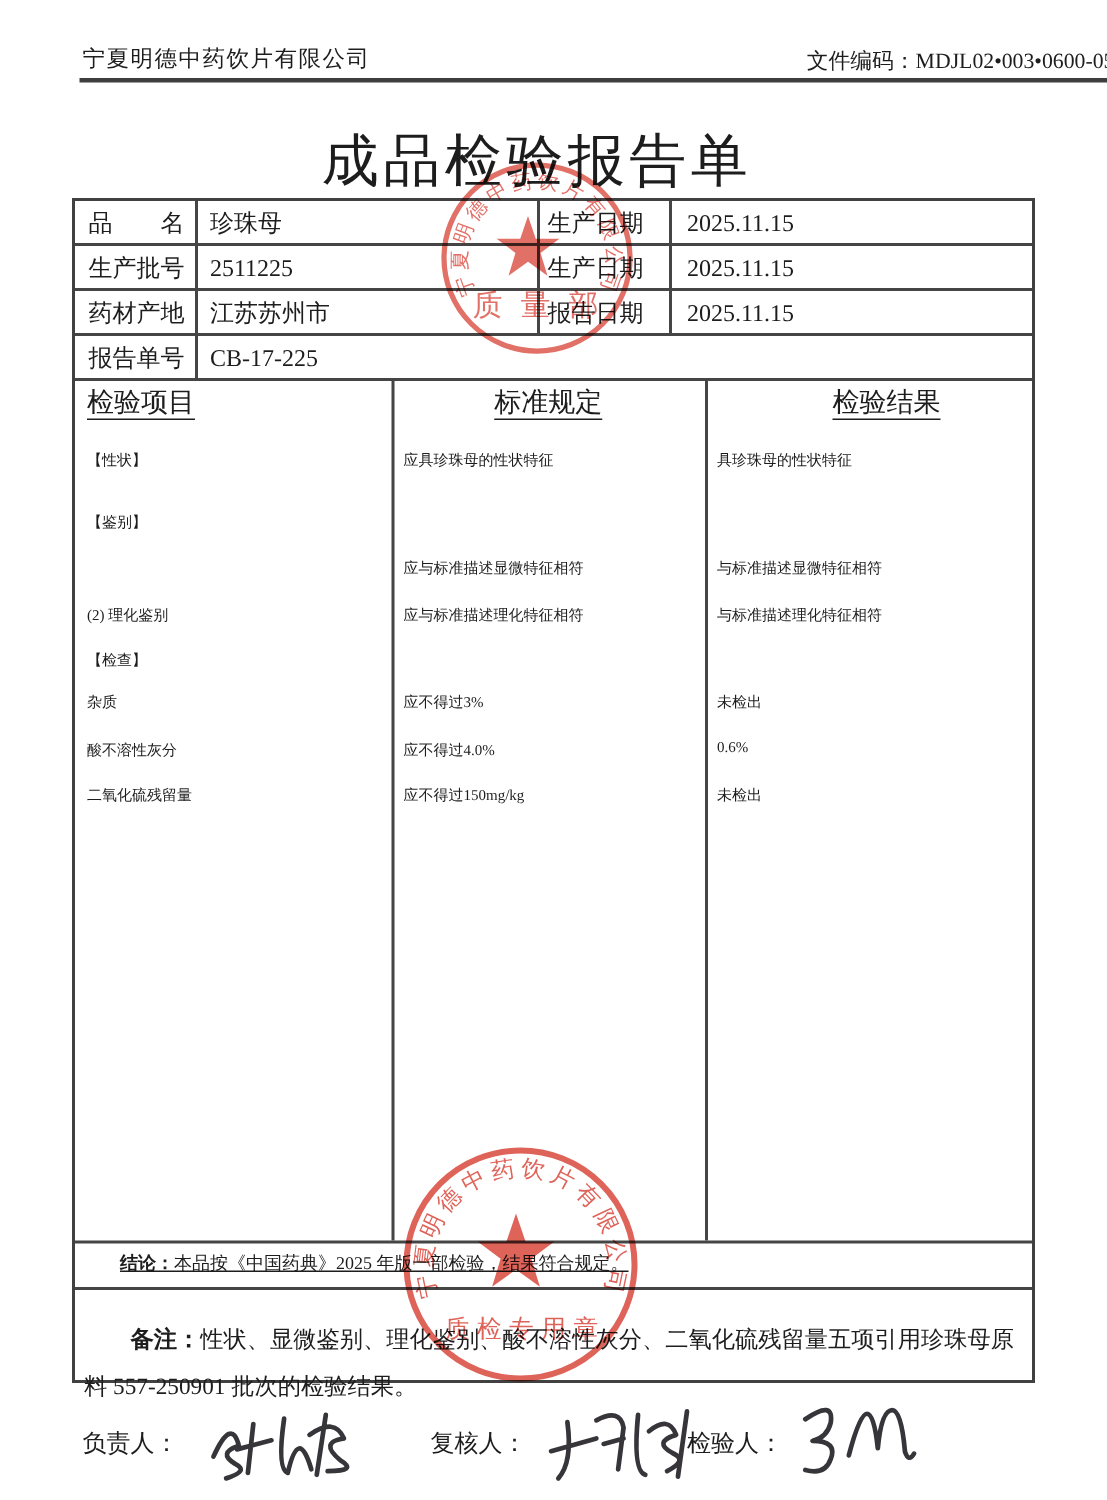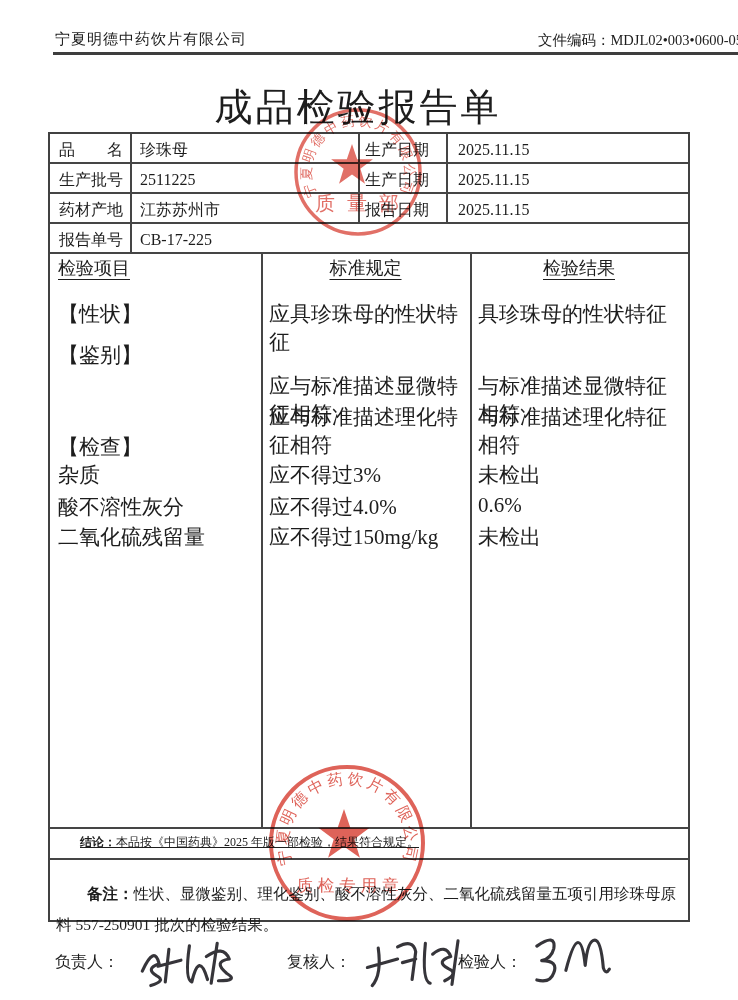--- a/index.html
+++ b/index.html
@@ -11,21 +11,21 @@
   .hrule{left:53px;right:0;top:52px;height:2.5px;background:#3e3e3e;}
   .title{left:0;right:22px;top:82px;text-align:center;font-size:38px;font-weight:normal;letter-spacing:3px;}
   .tbl{left:48px;top:132px;width:642px;height:790px;border:2px solid #414141;box-sizing:border-box;}
   .hl{position:absolute;background:#454545;height:1.8px;}
   .vl{position:absolute;background:#454545;width:1.8px;}
   .cell{position:absolute;font-size:16px;line-height:26px;white-space:pre;text-align:center;}
   .lblspread{white-space:pre;}
   .insp-head{position:absolute;top:122px;font-size:18px;}
   .insp-head span{text-decoration:underline;text-underline-offset:5px;}
   .hc{text-align:center;}
-  .irow{position:absolute;left:0;width:100%;height:26px;font-size:21px;}
+  .irow{position:absolute;left:0;width:100%;height:26px;font-size:10px;}
   .irow .c1{position:absolute;left:8px;width:198px;}
   .irow .c2{position:absolute;left:219px;width:196px;}
   .irow .c3{position:absolute;left:428px;width:206px;}
   .concl{position:absolute;left:0;top:693px;width:100%;height:31px;line-height:31px;font-size:12px;text-decoration:underline;}
   .concl .lab{font-weight:600;margin-left:30px;}
   .remark{position:absolute;left:6px;top:726px;width:626px;font-size:15.5px;line-height:31px;
           text-indent:2em;margin:18px 0 0 0;}
   .remark .lab{font-weight:600;}
   .sig-label{font-size:16px;top:952px;}
   .sigsvg{position:absolute;}
@@ -71,37 +71,38 @@
     <span class="cell" style="left:9px;top:63px">药材产地</span>
     <span class="cell" style="left:90px;top:63px">江苏苏州市</span>
     <span class="cell" style="left:315px;top:63px">报告日期</span>
     <span class="cell" style="left:408px;top:63px">2025.11.15</span>
 
     <span class="cell" style="left:9px;top:93px">报告单号</span>
     <span class="cell" style="left:90px;top:93px">CB-17-225</span>
 
     <div class="insp-head" style="left:8px;width:200px"><span>检验项目</span></div>
     <div class="insp-head hc" style="left:211px;width:209px"><span>标准规定</span></div>
-    <div class="insp-head hc" style="left:420px;width:218px"><span>检验结果</span></div>
+    <div class="insp-head hc" style="left:432px;width:218px"><span>检验结果</span></div>
 
     <div class="irow" style="top:166px">
       <span class="c1">【性状】</span>
       <span class="c2">应具珍珠母的性状特征</span>
       <span class="c3">具珍珠母的性状特征</span>
     </div>
     <div class="irow" style="top:207px">
       <span class="c1">【鉴别】</span>
       <span class="c2"></span>
       <span class="c3"></span>
     </div>
     <div class="irow" style="top:238px">
       <span class="c2">应与标准描述显微特征相符</span>
       <span class="c3">与标准描述显微特征相符</span>
     </div>
     <div class="irow" style="top:269px">
+      <span class="c1">(2) 理化鉴别</span>
       <span class="c2">应与标准描述理化特征相符</span>
       <span class="c3">与标准描述理化特征相符</span>
     </div>
     <div class="irow" style="top:299px">
       <span class="c1">【检查】</span>
       <span class="c2"></span>
       <span class="c3"></span>
     </div>
     <div class="irow" style="top:327px">
       <span class="c1">杂质</span>

